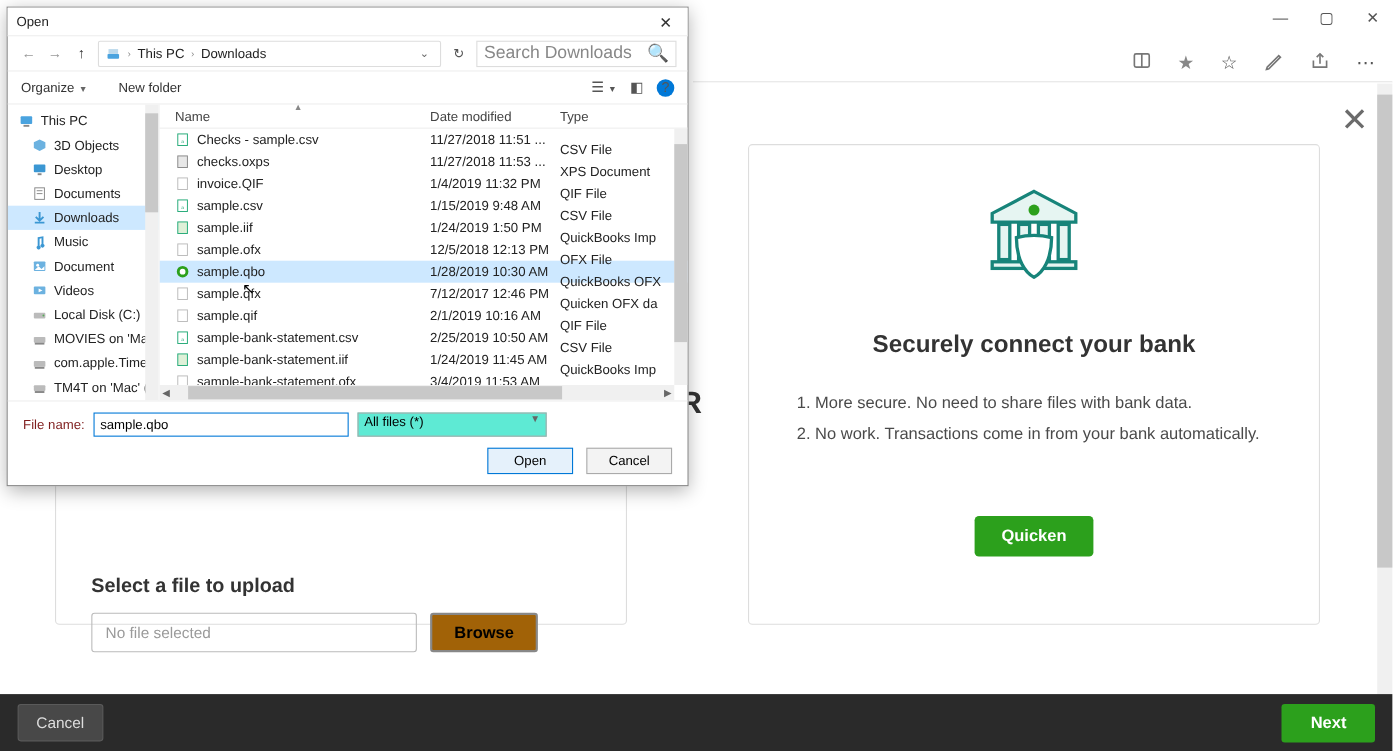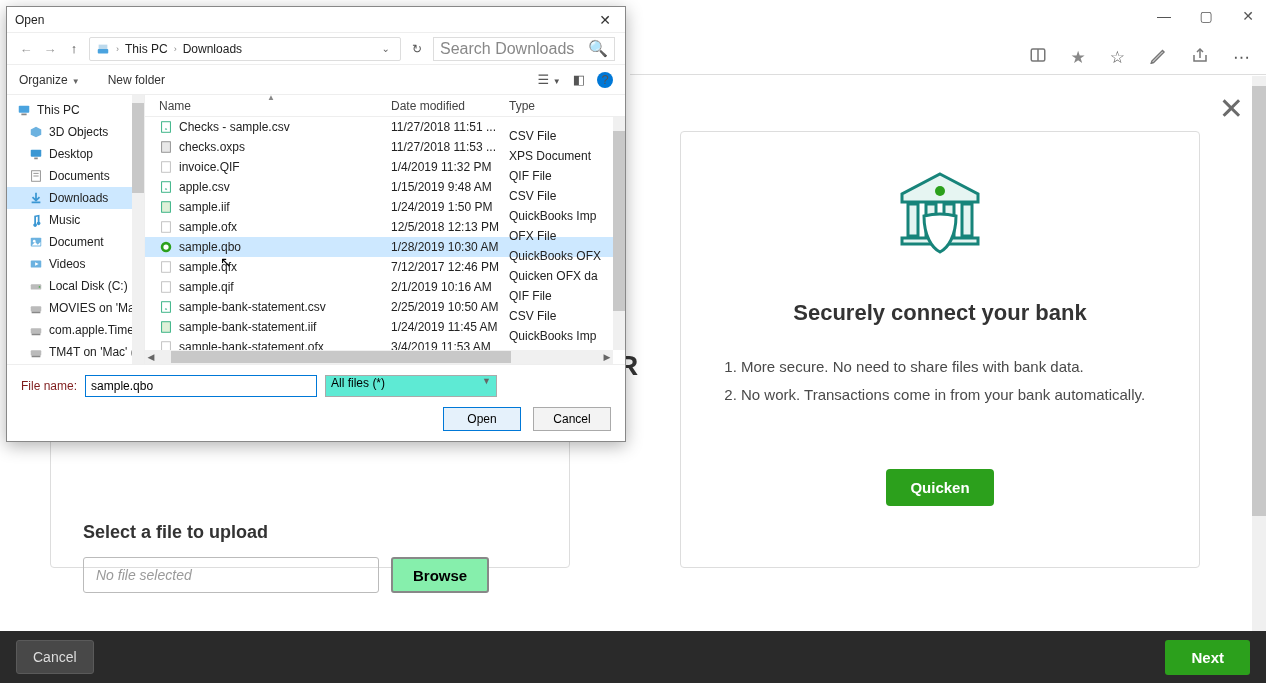--- a/index.html
+++ b/index.html
@@ -20,22 +20,22 @@
 .panel-right .bank-icon { margin: 0 auto 34px; width: 100px; height: 100px; }
 .panel-right h2 { font-size: 22px; font-weight: 600; color: #333; margin-bottom: 28px; }
 .panel-right ol { text-align: left; padding-left: 20px; color: #4a4a4a; font-size: 15px; line-height: 1.7; }
 .panel-right ol li { margin-bottom: 2px; }
 .connect-btn { margin-top: 60px; display: inline-block; background: #2ca01c; color: #fff; border: none; padding: 10px 24px; font-size: 15px; font-weight: 600; border-radius: 4px; cursor: pointer; }
 
 .panel-left { position: absolute; top: 56px; left: 50px; width: 520px; height: 437px; border: 1px solid #ddd; border-radius: 4px; padding: 34px 32px; }
 .or-divider { position: absolute; top: 275px; left: 618px; font-size: 28px; font-weight: 700; color: #333; }
 .panel-left h3 { font-size: 18px; font-weight: 600; color: #333; margin-top: 356px; margin-bottom: 14px; }
 .filebox { display: flex; gap: 12px; align-items: center; }
-.file-display { flex: 0 0 296px; height: 36px; border: 1px solid #bbb; border-radius: 3px; padding: 0 12px; font-style: italic; color: #9a9a9a; font-size: 14px; line-height: 34px; }
-.browse-btn { height: 36px; padding: 0 20px; border: 2px solid #888; background: #86efac; font-size: 15px; font-weight: 600; border-radius: 3px; cursor: pointer; }
+.file-display { flex: 0 0 296px; height: 36px; border: 1px solid #bbb; border-radius: 3px; padding: 0 12px; color: #9a9a9a; font-size: 14px; line-height: 34px; }
+.browse-btn { height: 36px; padding: 0 20px; border: 2px solid #888; background: #a16207; font-size: 15px; font-weight: 600; border-radius: 3px; cursor: pointer; }
 
 
 .footer-bar { position: absolute; bottom: 0; left: 0; right: 0; height: 52px; background: #2a2a2a; display: flex; align-items: center; padding: 0 16px; }
 .footer-cancel { background: #484848; color: #ddd; border: 1px solid #5a5a5a; padding: 8px 16px; border-radius: 3px; font-size: 14px; cursor: pointer; }
 .footer-next { margin-left: auto; background: #2ca01c; color: #fff; border: none; padding: 9px 26px; border-radius: 3px; font-size: 15px; font-weight: 600; cursor: pointer; }
 
 
 .dialog { position: absolute; top: 6px; left: 6px; width: 620px; height: 436px; background: #fff; border: 1px solid #888; box-shadow: 0 4px 16px rgba(0,0,0,.3); display: flex; flex-direction: column; font-size: 12px; }
 .dlg-title { height: 26px; display: flex; align-items: center; padding: 0 8px; background: #fff; border-bottom: 1px solid #eee; }
 .dlg-title span.t { font-size: 12px; color: #222; }
@@ -350,21 +350,21 @@
             </div>
     <div class="c-date">1/4/2019 11:32 PM</div>
     <div class="c-type">QIF File</div>
           </div>
           <div class="row">
     <div class="c-name">
               <svg class="file-ico" viewBox="0 0 16 16">
                 <rect x="3" y="2" width="10" height="12" fill="#fff" stroke="#2a7"></rect>
                 <text x="8" y="11" font-size="5" text-anchor="middle" fill="#2a7">a</text>
               </svg>
-              <span>apple.csv</span>
+              <span>sample.csv</span>
             </div>
     <div class="c-date">1/15/2019 9:48 AM</div>
     <div class="c-type">CSV File</div>
           </div>
           <div class="row">
     <div class="c-name">
               <svg class="file-ico" viewBox="0 0 16 16">
                 <rect x="3" y="2" width="10" height="12" fill="#dff0d8" stroke="#2a7"></rect>
               </svg>
               <span>sample.iif</span>

